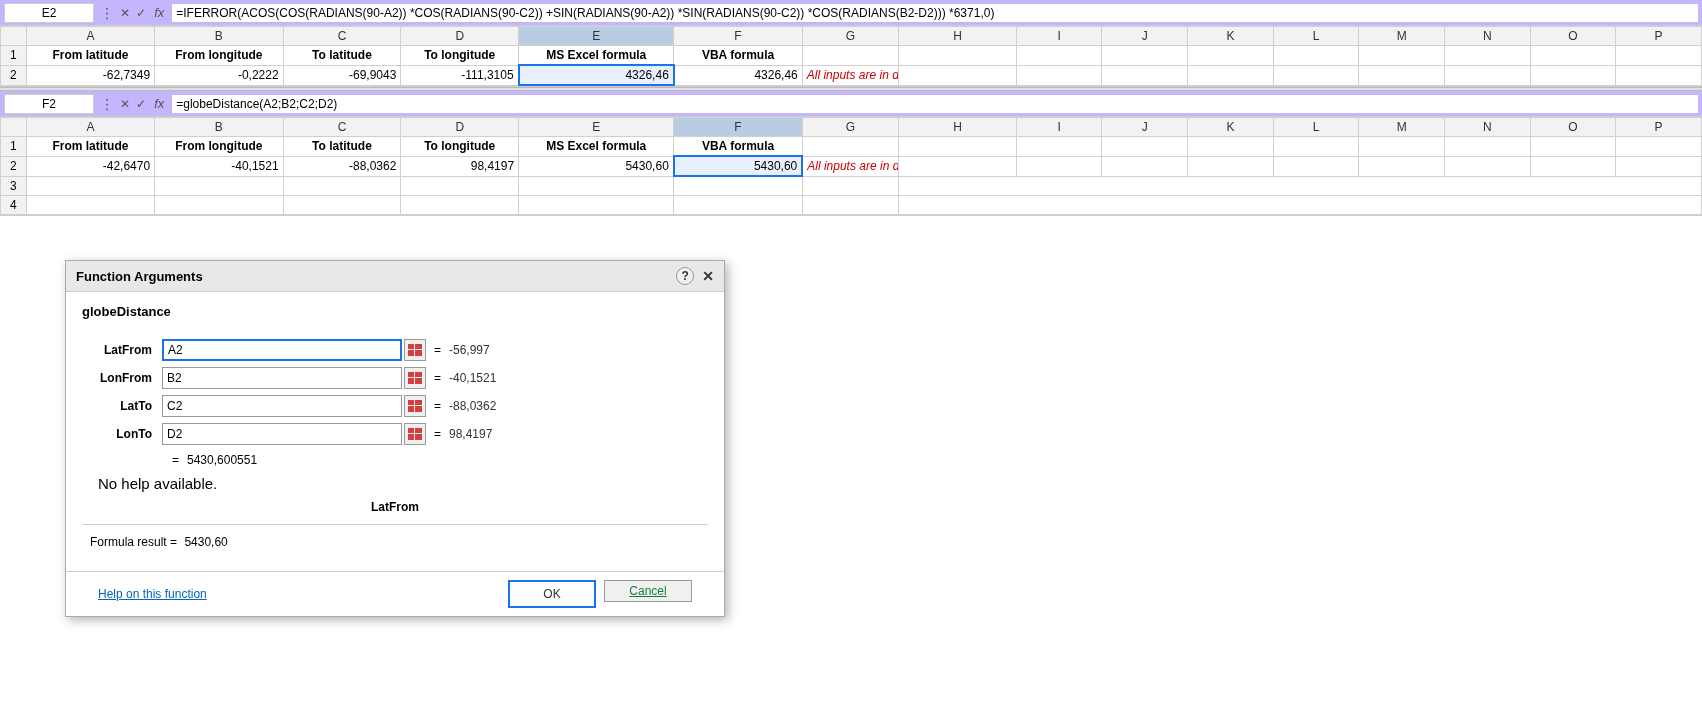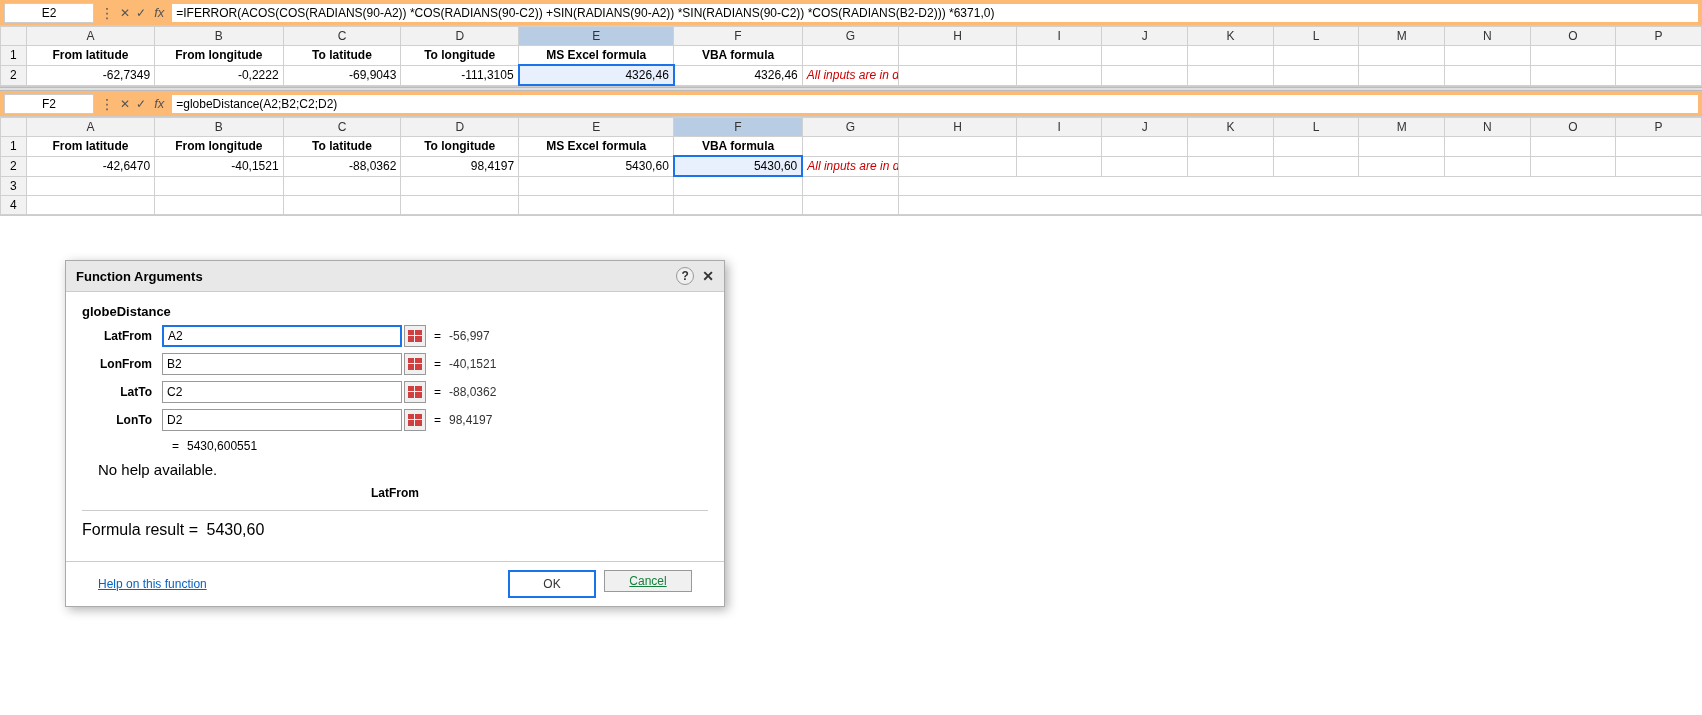--- a/index.html
+++ b/index.html
@@ -18,21 +18,21 @@
       height: 100%;
       position: relative;
     }
 
     
     .formula-bar {
       display: flex;
       align-items: center;
       height: 26px;
       border-bottom: 1px solid #ccc;
-      background: #fdba74;
+      background: #c4b5fd;
       padding: 0 4px;
     }
     .cell-ref-box {
       width: 90px;
       border: 1px solid #ccc;
       padding: 2px 4px;
       font-size: 12px;
       background: #fff;
       text-align: center;
     }
@@ -183,21 +183,21 @@
       border: none;
       font-weight: bold;
       line-height: 1;
     }
     .dialog-body {
       padding: 12px 16px;
     }
     .dialog-func-name {
       font-size: 13px;
       font-weight: bold;
-      margin-bottom: 6px;
+      margin-bottom: 20px;
     }
     .dialog-arg-row {
       display: flex;
       align-items: center;
       margin-bottom: 6px;
     }
     .dialog-arg-label {
       width: 80px;
       text-align: right;
       font-weight: bold;
@@ -255,22 +255,22 @@
       font-weight: bold;
       text-align: center;
       margin: 8px 0 4px;
     }
     .dialog-separator {
       border: none;
       border-top: 1px solid #ccc;
       margin: 10px 0;
     }
     .dialog-formula-result {
-      font-size: 16px;
-      margin: 6px 0 10px 0;
+      font-size: 12px;
+      margin: 6px 0 10px 8px;
     }
     .dialog-footer {
       display: flex;
       align-items: center;
       justify-content: space-between;
       padding: 8px 32px;
       border-top: 1px solid #ccc;
     }
     .dialog-help-link {
       color: #0563C1;

